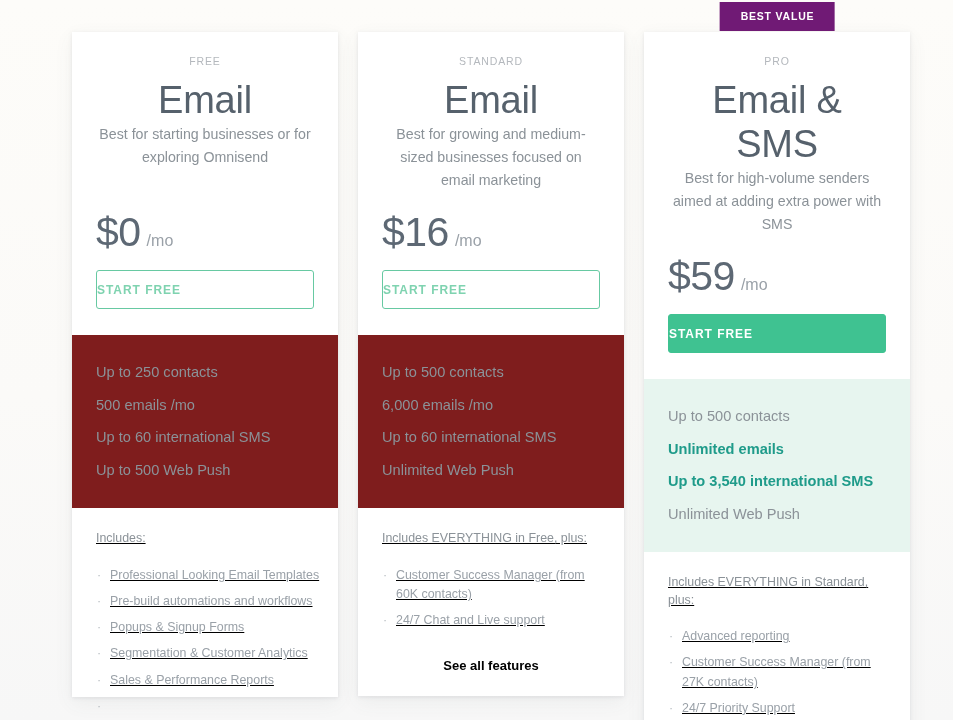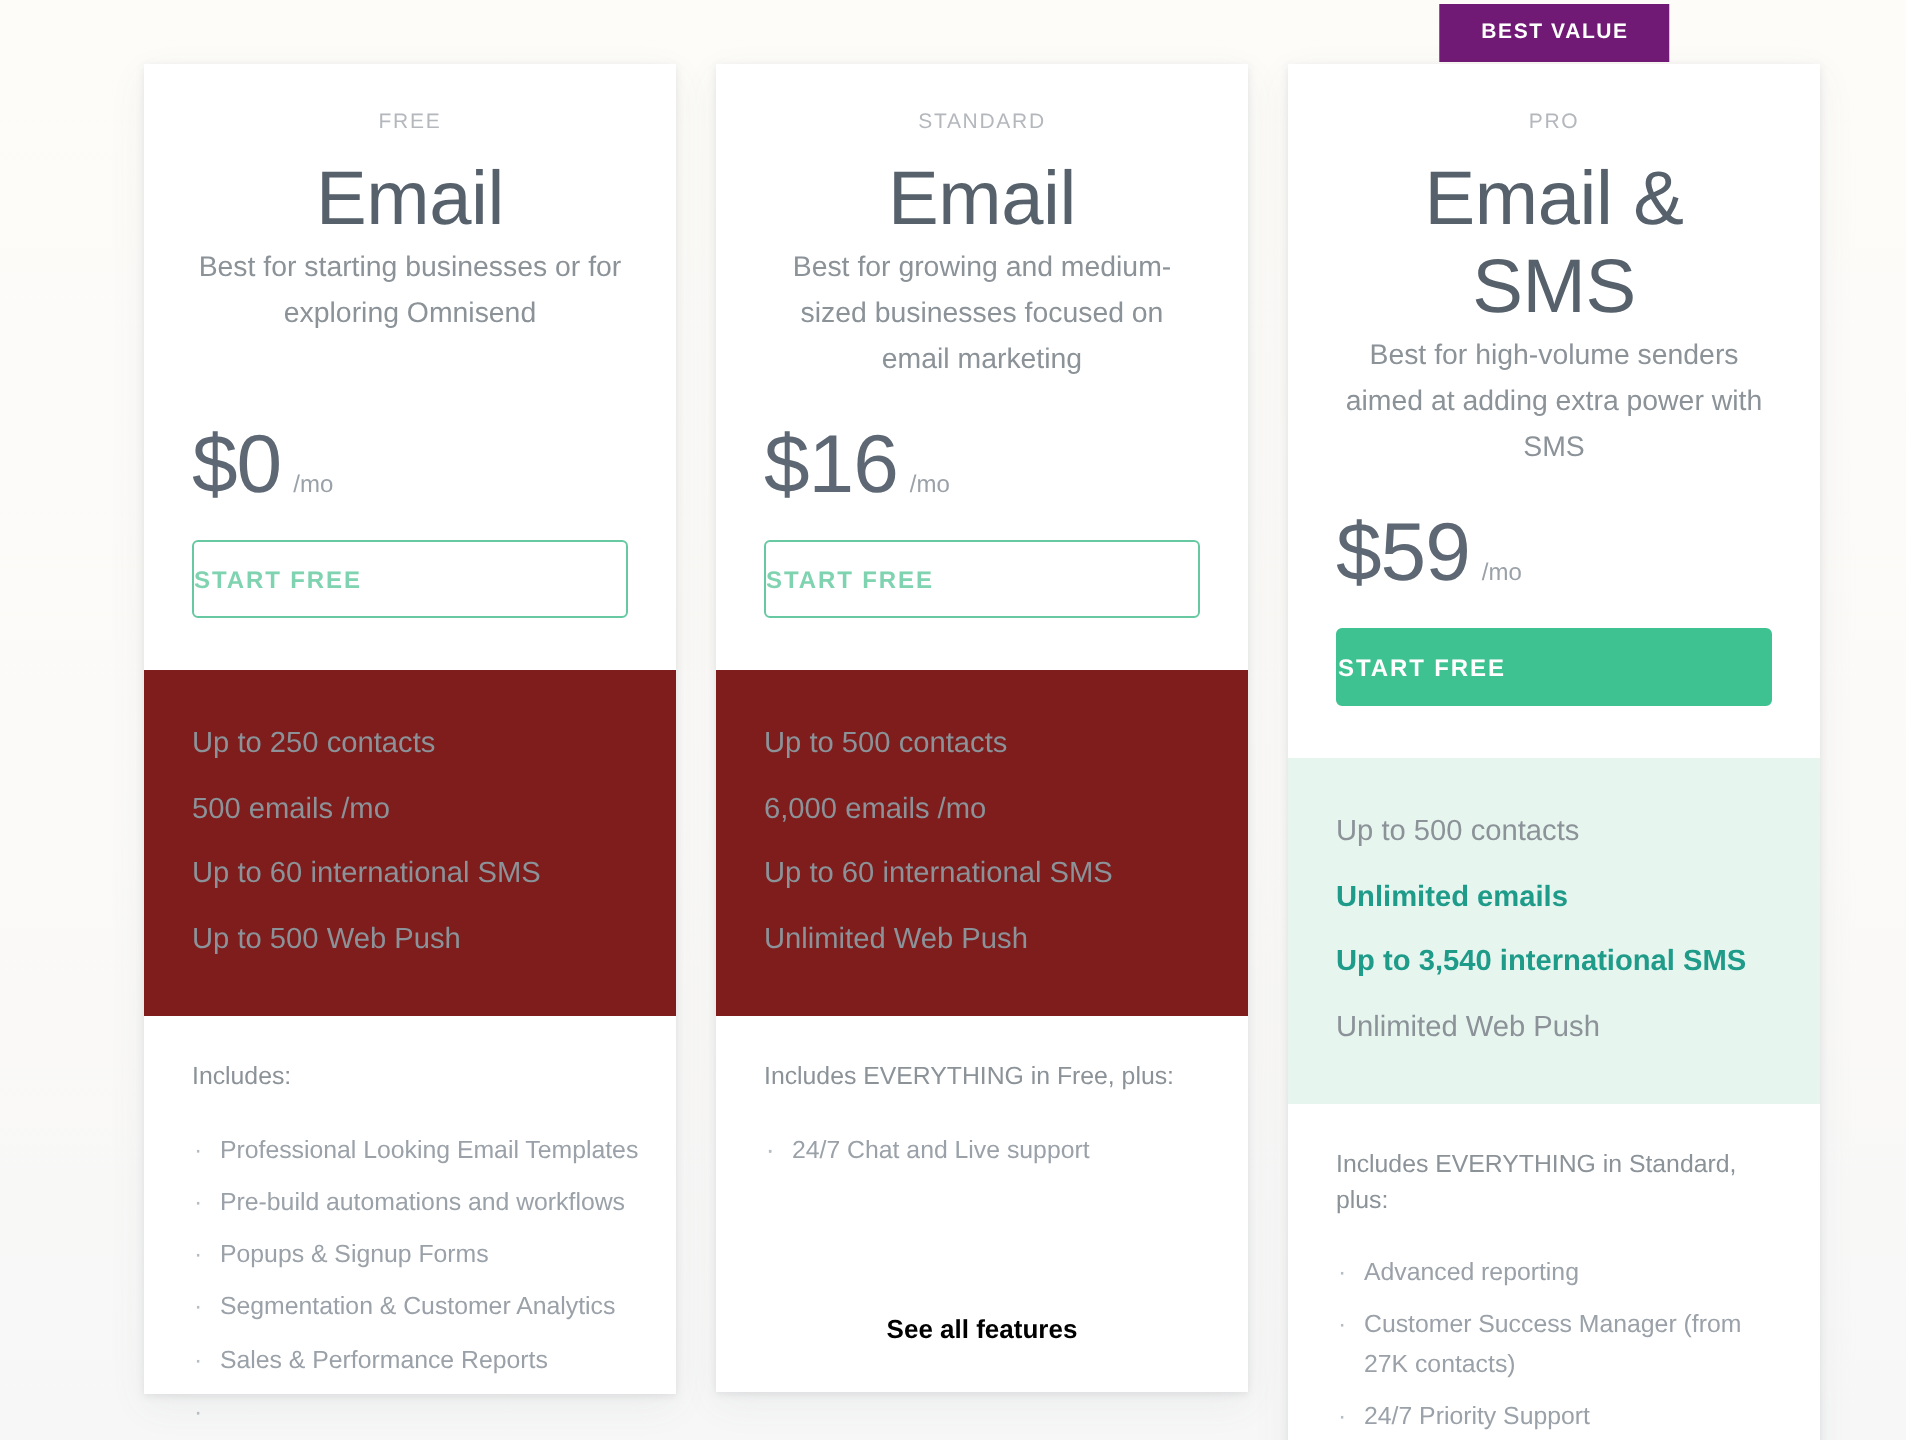--- a/index.html
+++ b/index.html
@@ -97,21 +97,21 @@
 
   .price-amount {
     font-size: 41px;
     color: #5d6874;
     font-weight: 300;
     letter-spacing: -0.5px;
     line-height: 1;
   }
 
   .price-period {
-    font-size: 12px;
+    font-size: 16px;
     color: #9aa1a8;
     margin-left: 6px;
     line-height: 1;
   }
 
   
   .cta-wrap { padding: 0 24px 26px 24px; }
 
   .cta-button {
     display: block;
@@ -158,20 +158,21 @@
 
   .quota-item.accent {
     color: #1f9b8a;
     font-weight: bold;
   }
 
   
   .includes-section {
     padding: 22px 16px 0 24px;
     flex: 1;
+    text-decoration: underline;
   }
 
   .includes-title {
     font-size: 12.4px;
     color: #8b9298;
     line-height: 1.4;
     margin-bottom: 18px;
   }
 
   .feature-list { list-style: none; }
@@ -260,21 +261,21 @@
       </div>
       <div class="quota-band">
         <div class="quota-item">Up to 500 contacts</div>
         <div class="quota-item">6,000 emails /mo</div>
         <div class="quota-item">Up to 60 international SMS</div>
         <div class="quota-item">Unlimited Web Push</div>
       </div>
       <div class="includes-section">
         <div class="includes-title">Includes EVERYTHING in Free, plus:</div>
         <ul class="feature-list">
-          <li class="feature-item"><span class="bullet">·</span></li>
+          <li class="feature-item"><span class="bullet">·</span><span>Customer Success Manager (from 60K contacts)</span></li>
           <li class="feature-item"><span class="bullet">·</span><span>24/7 Chat and Live support</span></li>
         </ul>
       </div>
       <div class="card-footer"><a class="see-all-link">See all features</a></div>
     </div>
     <div class="plan-card featured">
       <div class="best-value-badge">BEST VALUE</div>
       <div class="card-header">
         <div class="tier-label">PRO</div>
         <h2 class="plan-name">Email &amp; SMS</h2>

